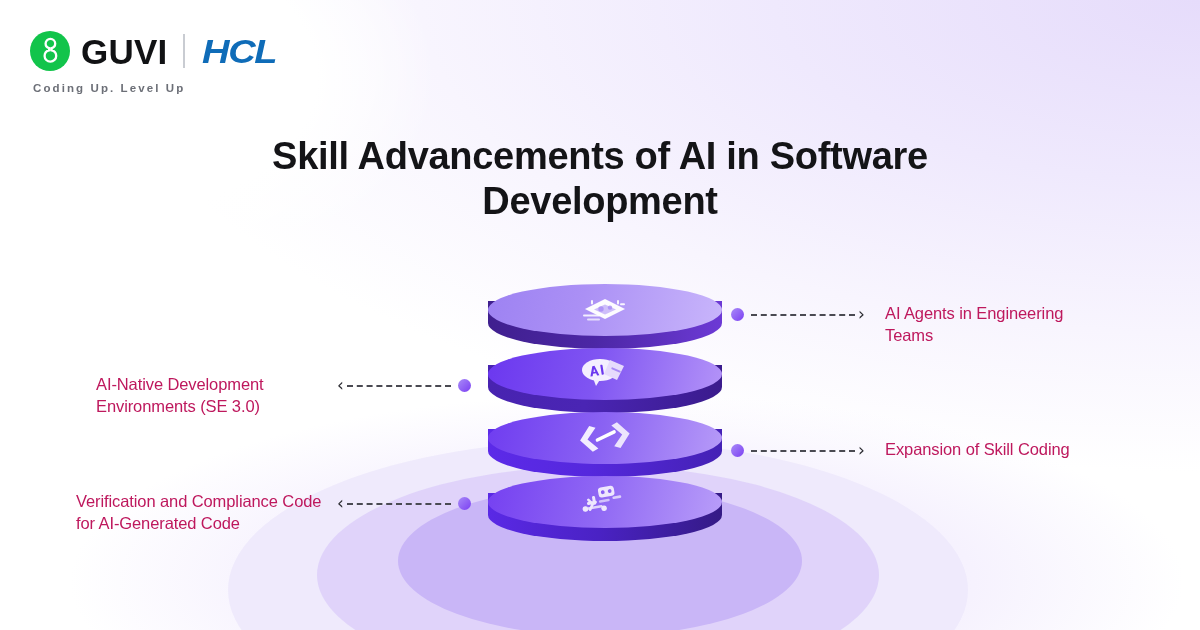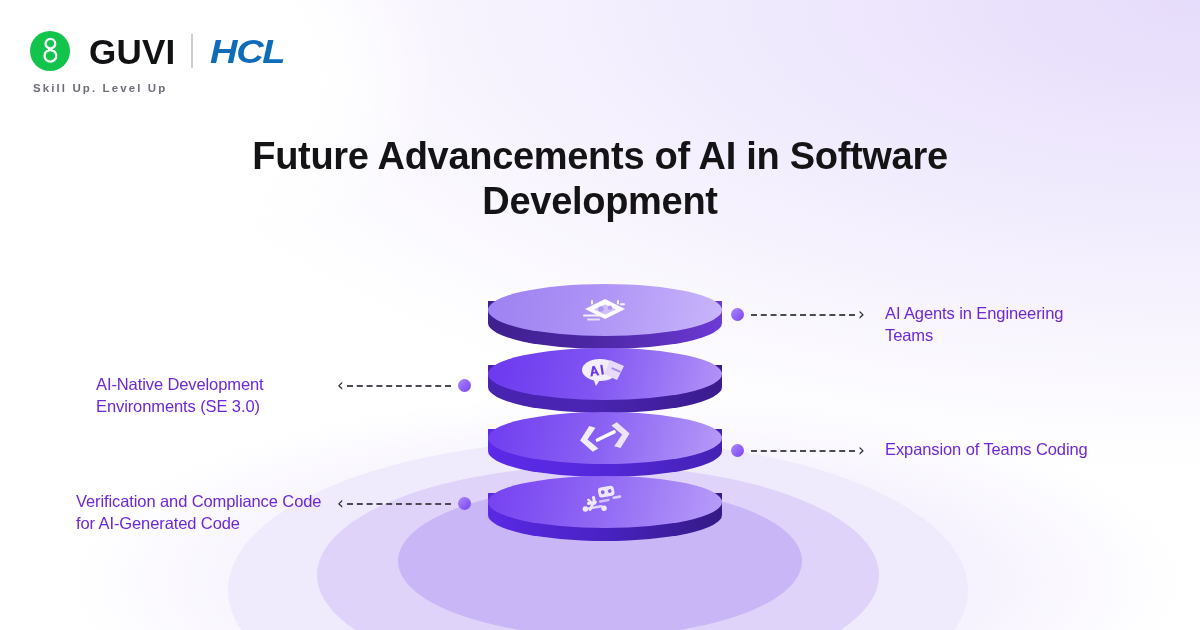--- a/index.html
+++ b/index.html
@@ -46,21 +46,21 @@
   
   .logo-bar { position:absolute; left:30px; top:28px; }
   .logo-row { display:flex; align-items:center; height:46px; }
   .guvi-mark {
     width:40px; height:40px; border-radius:50%;
     background:#12c44b; position:relative; flex:0 0 auto;
   }
   .guvi-mark svg { position:absolute; left:0; top:0; }
   .guvi-word {
     font-size:35px; font-weight:700; letter-spacing:.2px;
-    color:#111214; margin-left:19px; line-height:1;
+    color:#111214; margin-left:11px; line-height:1;
   }
   .logo-div {
     width:2px; height:34px; background:#c9ccd2;
     margin:0 17px 0 16px; flex:0 0 auto;
   }
   .hcl-word {
     font-size:34px; font-weight:700; font-style:italic;
     color:#0f6cb8; letter-spacing:-1.2px; line-height:1;
     transform:scaleX(1.12); transform-origin:left center;
   }
@@ -123,21 +123,21 @@
   .conn .head {
     font-size:17px; line-height:1; color:#2e2e34; flex:0 0 auto;
     font-family:"DejaVu Sans", sans-serif;
   }
   .conn-right .dash { width:104px; margin-left:7px; }
   .conn-right .head { margin-left:3px; }
   .conn-left  .dash { width:104px; margin-right:7px; }
   .conn-left  .head { margin-right:3px; }
 
   .label {
-    position:absolute; color:#6d28d9;
+    position:absolute; color:#be185d;
     font-size:16.5px; line-height:1.32; letter-spacing:-.1px;
   }
   .label-right { text-align:left; }
   .label-left  { }
 
   
   .c-r1 { left:731px; top:306px; }
   .l-r1 { left:885px; top:303px; width:210px; }
   .c-r2 { left:731px; top:442px; }
   .l-r2 { left:885px; top:439px; width:210px; }
@@ -163,24 +163,24 @@
   <div class="logo-row">
     <div class="guvi-mark">
       <svg width="40" height="40" viewBox="0 0 40 40" aria-hidden="true">
         <path d="M25.2 12.6c0-2.6-2.1-4.7-4.8-4.7-2.7 0-4.8 2.1-4.8 4.7 0 2.2 1.5 4.1 3.6 4.6v2.1c-2.6.5-4.6 2.8-4.6 5.6 0 3.2 2.6 5.7 5.8 5.7s5.8-2.6 5.8-5.7c0-2.8-2-5.1-4.6-5.6v-2.1c2.1-.5 3.6-2.4 3.6-4.6z" fill="none" stroke="#ffffff" stroke-width="2.3" stroke-linecap="round"></path>
       </svg>
     </div>
     <div class="guvi-word">GUVI</div>
     <div class="logo-div"></div>
     <div class="hcl-word">HCL</div>
   </div>
-  <div class="tagline">Skill Up. Level Up</div>
-</div>
-
-<h1 class="title">Future Advancements of AI in Software Development</h1>
+  <div class="tagline">Coding Up. Level Up</div>
+</div>
+
+<h1 class="title">Skill Advancements of AI in Software Development</h1>
 
 <div class="stack">
 
   <div class="disc d1">
     <div class="disc-side"></div>
     <div class="disc-top"></div>
     <div class="disc-icon">
       <svg width="62" height="40" viewBox="0 0 62 40" aria-hidden="true">
         <g fill="#ffffff">
           <path d="M31 9 L51 19 L31 29 L11 19 Z" opacity=".97"></path>
@@ -257,21 +257,21 @@
   <span class="dash"></span>
   <span class="head">›</span>
 </div>
 <div class="label label-right l-r1">AI Agents in Engineering Teams</div>
 
 <div class="conn conn-right c-r2">
   <span class="dot"></span>
   <span class="dash"></span>
   <span class="head">›</span>
 </div>
-<div class="label label-right l-r2">Expansion of Teams Coding</div>
+<div class="label label-right l-r2">Expansion of Skill Coding</div>
 
 <div class="conn conn-left c-l1">
   <span class="head">‹</span>
   <span class="dash"></span>
   <span class="dot"></span>
 </div>
 <div class="label label-left l-l1">AI-Native Development Environments (SE 3.0)</div>
 
 <div class="conn conn-left c-l2">
   <span class="head">‹</span>

